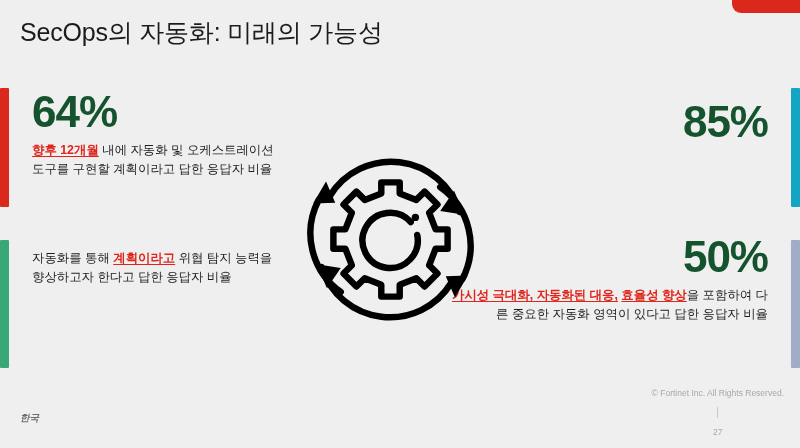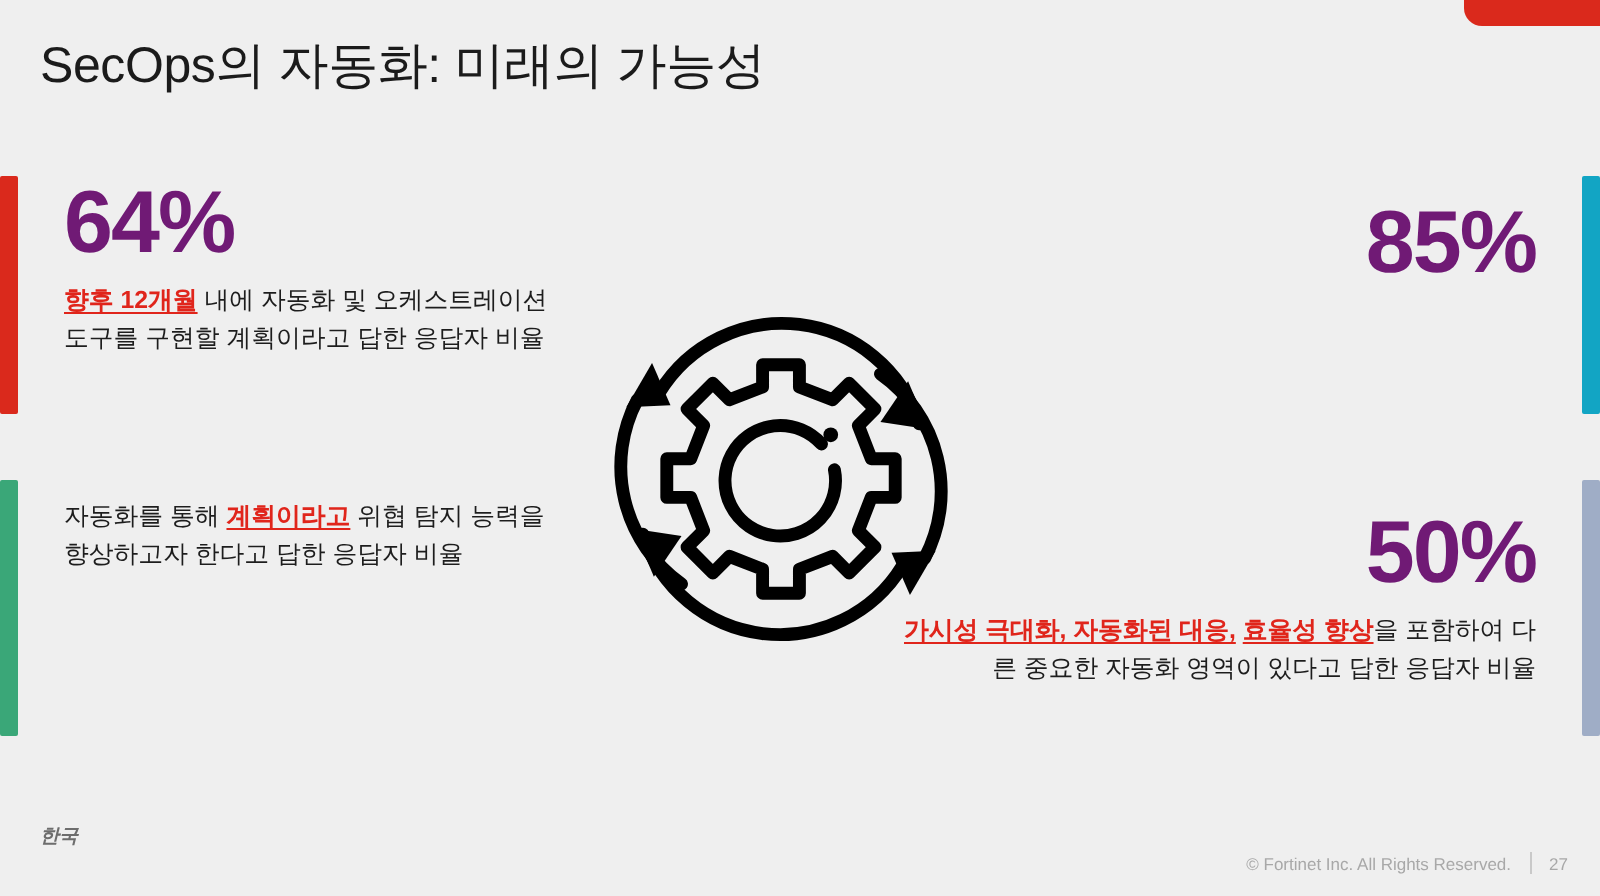--- a/index.html
+++ b/index.html
@@ -47,21 +47,21 @@
 
   .accent {
     position: absolute;
     width: 9px;
     border-radius: 1px;
   }
 
   .stat-pct {
     font-size: 44px;
     font-weight: bold;
-    color: #701a75;
+    color: #14532d;
     line-height: 1.0;
     letter-spacing: -1px;
   }
 
   .stat-desc {
     font-size: 12.4px;
     line-height: 1.52;
     color: #1d1d1d;
     margin-top: 7px;
     font-weight: 500;
@@ -78,21 +78,21 @@
   #stat-64 { left: 32px; top: 90px; width: 250px; text-align: left; }
   #accent-64 { left: 0px; top: 88px; height: 119px; background: #da291c; }
 
   #stat-57 { left: 32px; top: 242px; width: 250px; text-align: left; }
   #accent-57 { left: 0px; top: 240px; height: 128px; background: #3aa778; }
 
   
   #stat-85 { right: 32px; top: 100px; width: 300px; text-align: right; }
   #accent-85 { right: 0px; top: 88px; height: 119px; background: #12a5c4; }
 
-  #stat-50 { right: 32px; top: 235px; width: 318px; text-align: right; margin-top: 20px; }
+  #stat-50 { right: 32px; top: 235px; width: 318px; text-align: right; }
   #accent-50 { right: 0px; top: 240px; height: 128px; background: #9fadc6; }
 
   
   #automation-icon {
     position: absolute;
     left: 298px;
     top: 152px;
     width: 185px;
     height: 175px;
   }
@@ -110,20 +110,21 @@
 
   #footer-right {
     position: absolute;
     right: 16px;
     bottom: 11px;
     display: flex;
     align-items: center;
     gap: 9px;
     font-size: 8.5px;
     color: #a8a8a8;
+    flex-direction: column;
   }
 
   #footer-divider {
     width: 1px;
     height: 11px;
     background: #c9c9c9;
   }
 </style>
 </head>
 <body>

